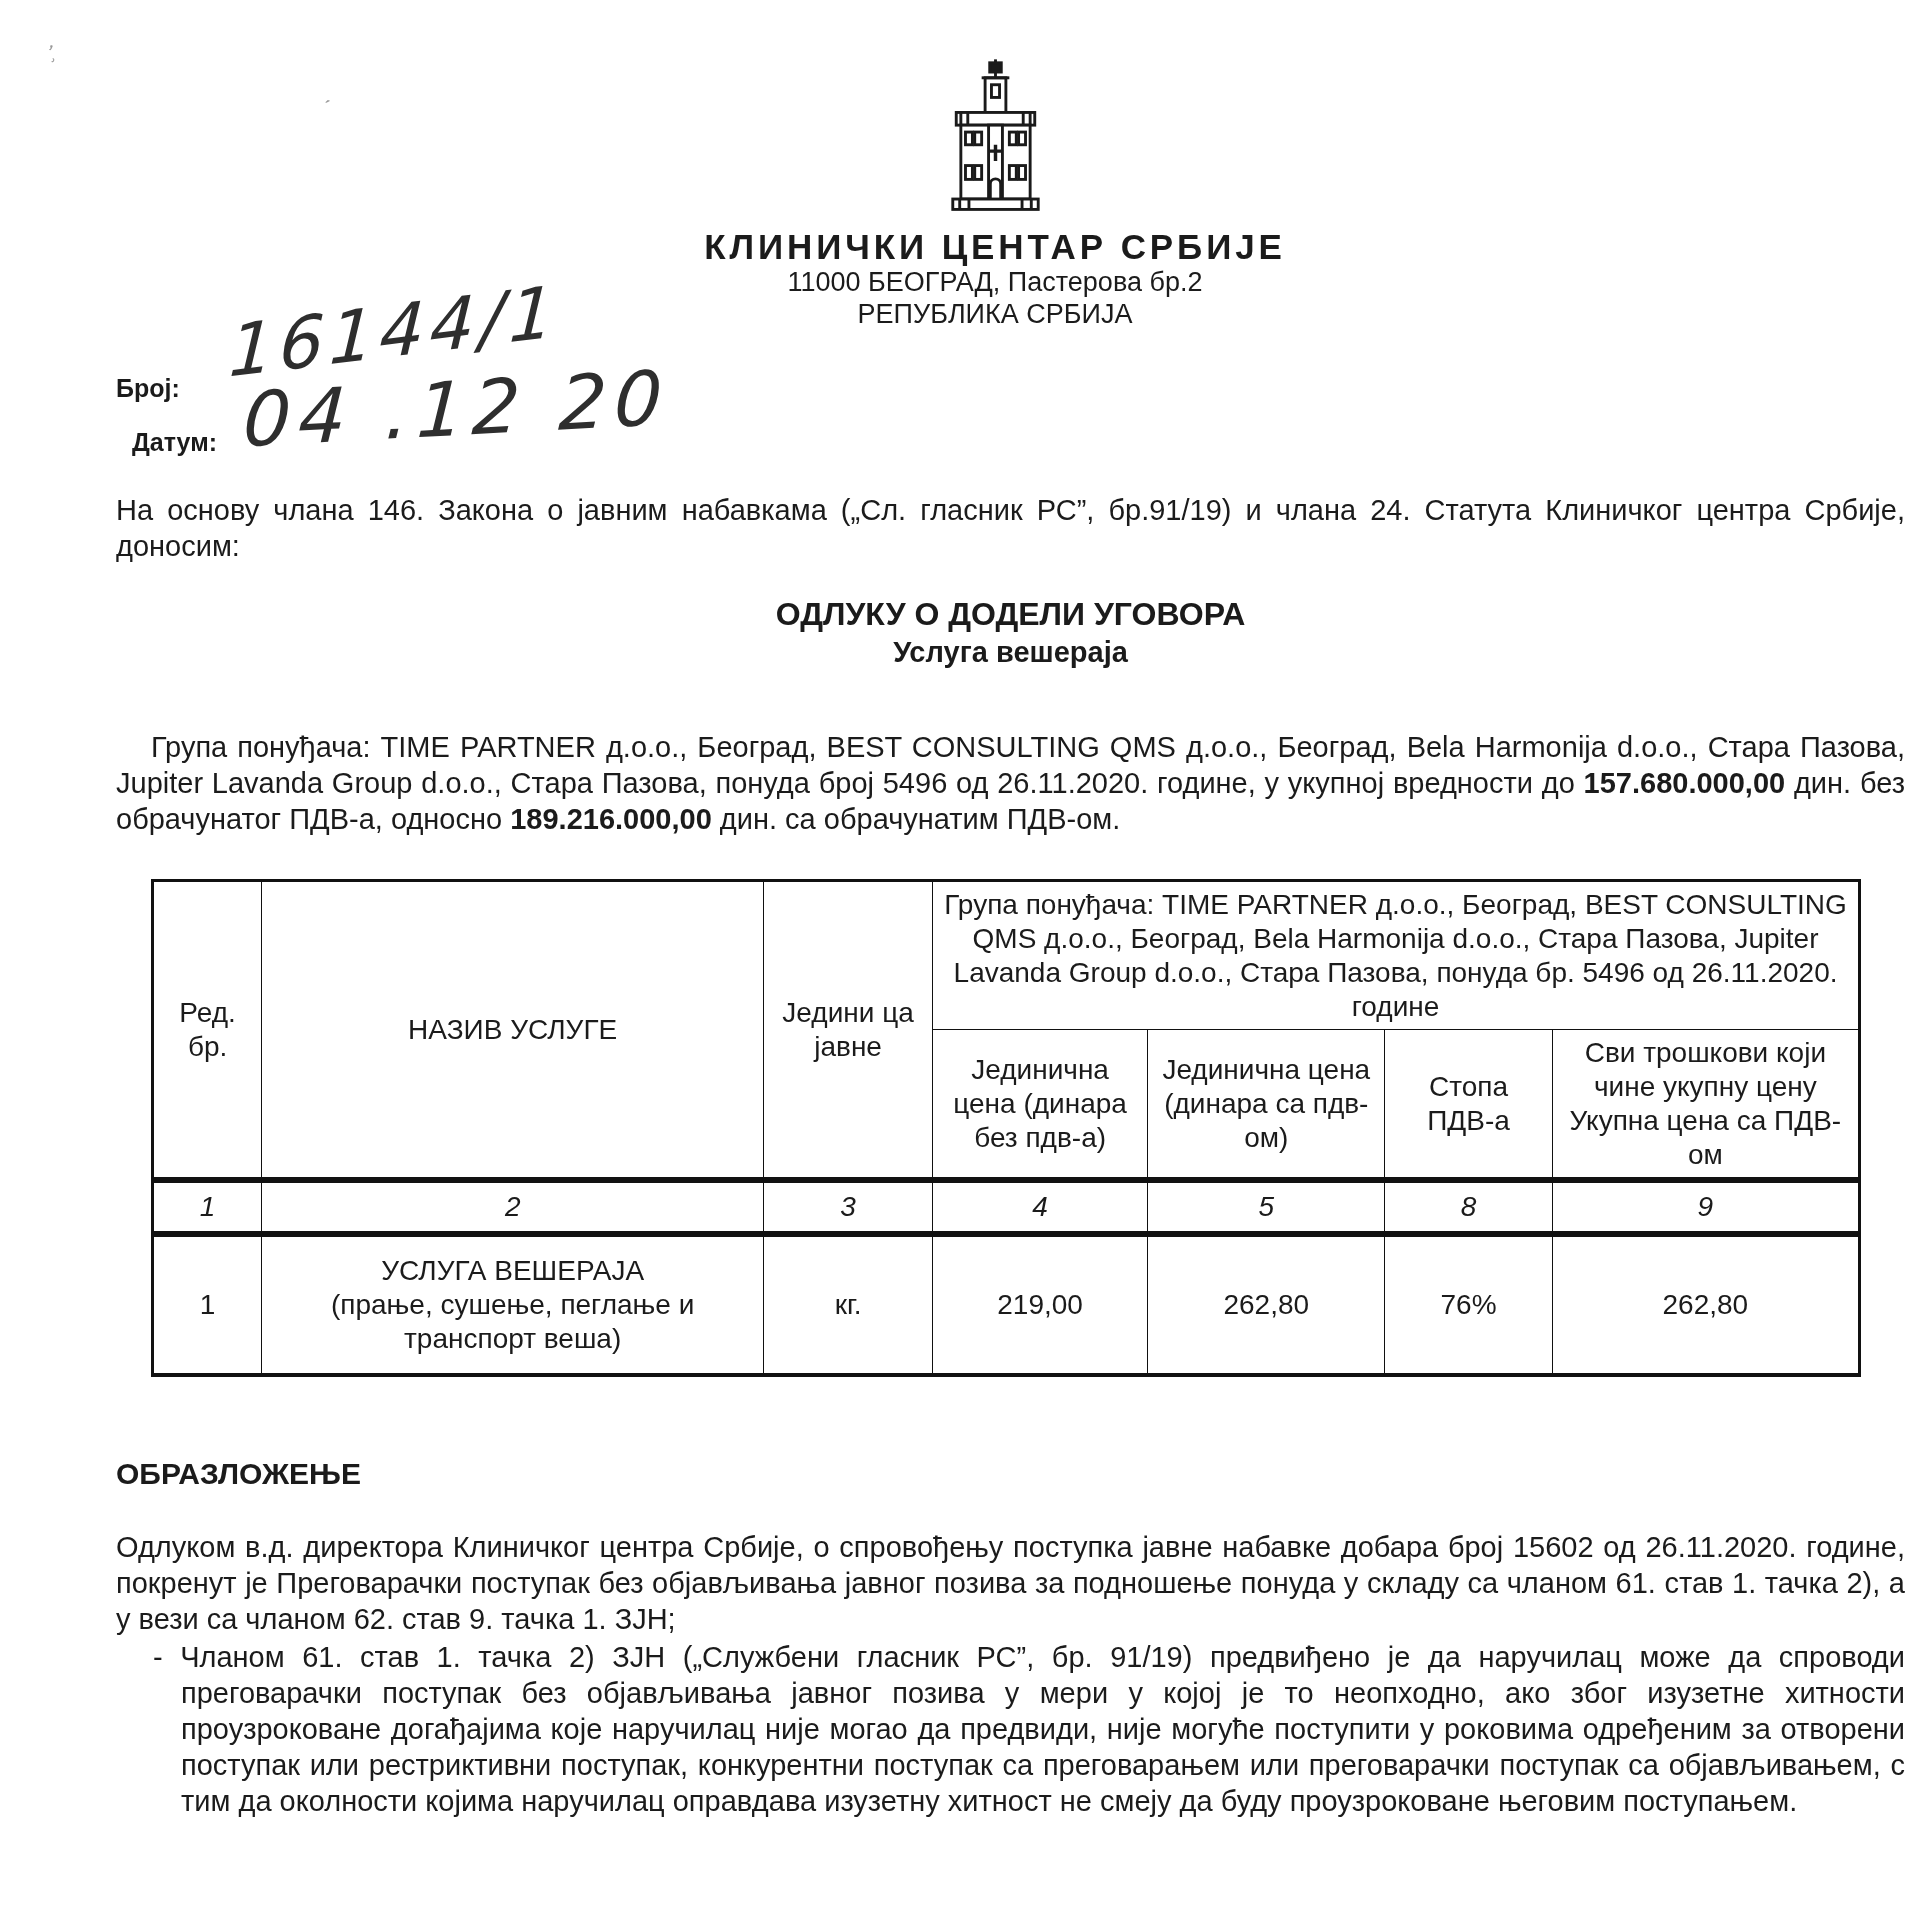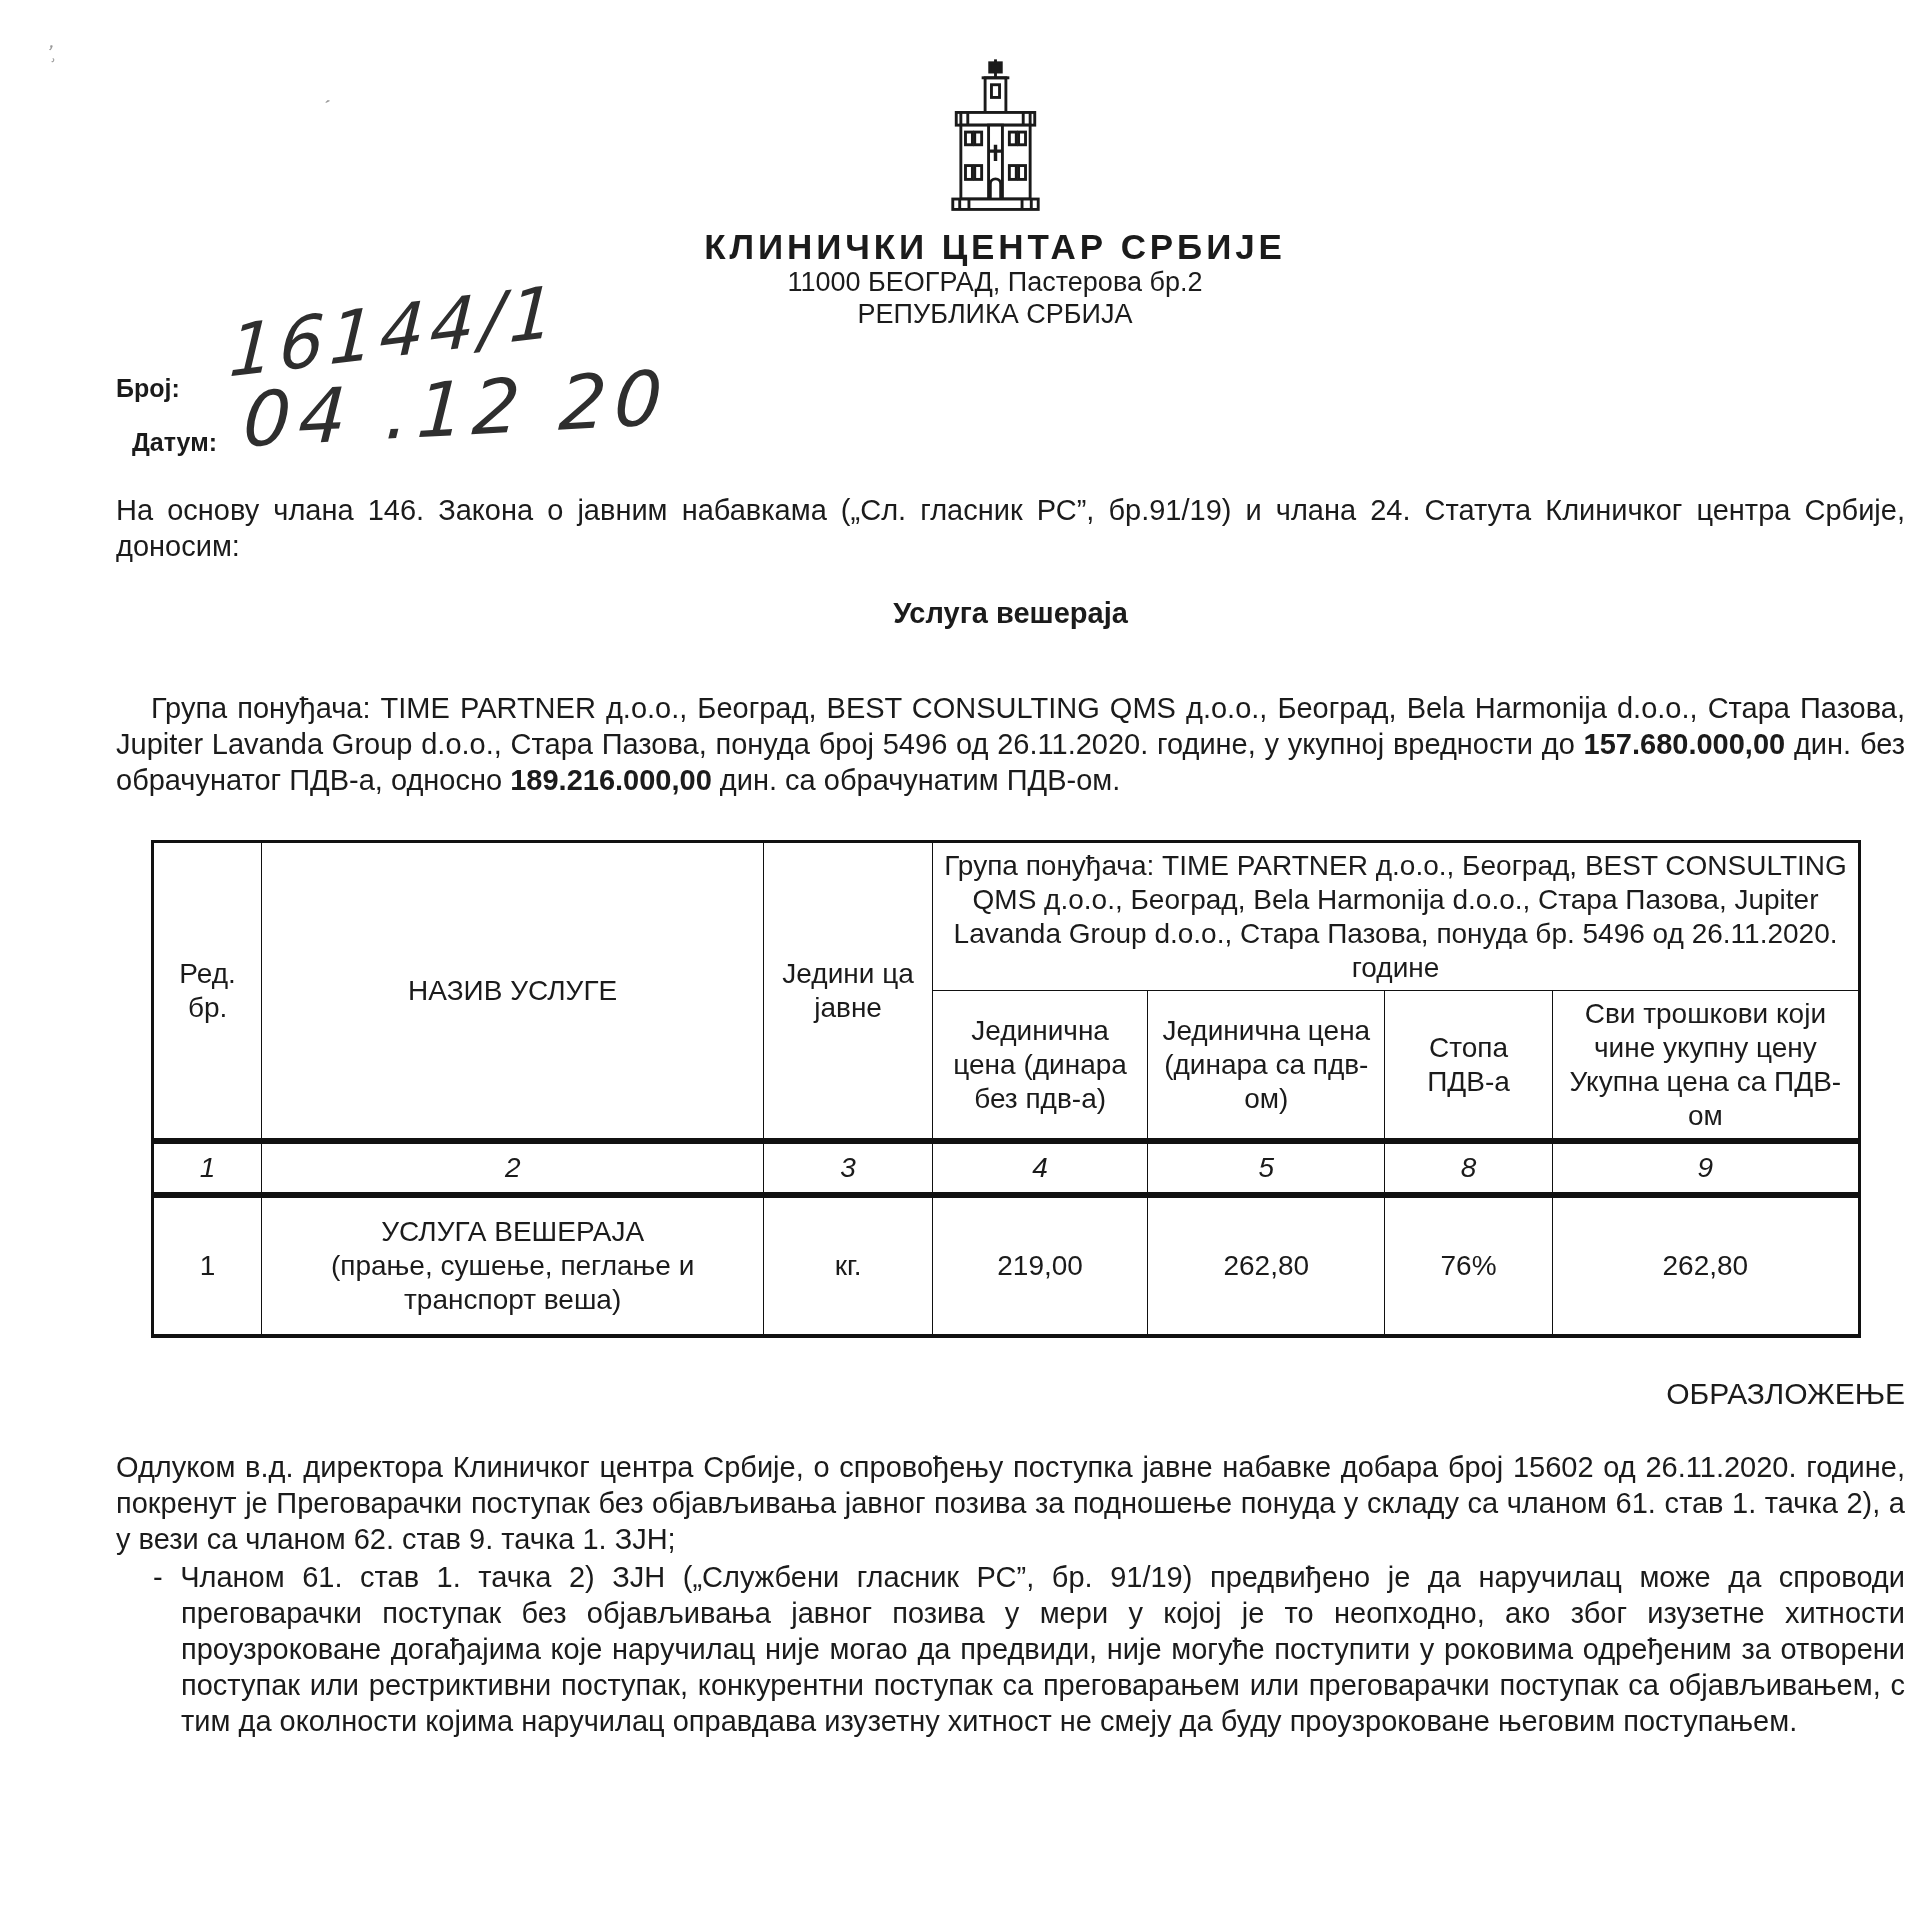--- a/index.html
+++ b/index.html
@@ -72,21 +72,21 @@
   table.offer { border: 3.5px solid #111; }
   col.c1 {width:6.4%;} col.c2 {width:29.4%;} col.c3 {width:9.9%;}
   col.c4 {width:12.6%;} col.c5 {width:13.9%;} col.c6 {width:9.8%;} col.c7 {width:18%;}
   tr.numrow td { border-top:6.2px solid #111; border-bottom:6.2px solid #111; font-style:italic; height:37px; }
   tr.datarow td { padding-top:17.3px; padding-bottom:17.3px; border-bottom:4.6px solid #111; }
   td.name-cell { text-align:left; }
   .group-head { padding-top:11.6px; padding-bottom:11.6px; }
   .sub-head { padding-top:11.6px; padding-bottom:11.6px; }
 
   
-  .expl-heading { margin-top:38px; text-align:right; font-weight:normal; font-size:30px; }
+  .expl-heading { margin-top:79px; text-align:left; font-weight:bold; font-size:30px; }
   .expl-para { margin-top:37px; }
   .bullets { margin-top:1.5px; }
   .bullet { text-align:justify; padding-left:65px; text-indent:-28px; }
 </style>
 </head>
 <body>
 
 <div class="page">
 
   <span class="smudge smudge1">ʼ˒</span>
@@ -145,20 +145,21 @@
     <div class="meta">
       <span class="meta-label broj">Број:</span>
       <span class="hand hand-broj">16144/1</span>
       <span class="meta-label datum">Датум:</span>
       <span class="hand hand-datum">04 .12 20</span>
     </div>
 
     <div class="para intro">На основу члана 146. Закона о јавним набавкама („Сл. гласник РС”, бр.91/19) и члана 24. Статута Клиничког центра Србије, доносим:</div>
 
     <div class="title-block">
+      <div class="title-main">ОДЛУКУ О ДОДЕЛИ УГОВОРА</div>
       <div class="title-sub">Услуга вешераја</div>
     </div>
 
     <div class="para award">
       <span>Група понуђача: TIME PARTNER д.о.о., Београд, BEST CONSULTING QMS д.о.о., Београд, Bela Harmonija d.o.o., Стара Пазова, Jupiter Lavanda Group d.o.o., Стара Пазова, понуда број 5496 од 26.11.2020. године, у укупној вредности до </span><span class="b">157.680.000,00</span><span> дин. без обрачунатог ПДВ-а, односно </span><span class="b">189.216.000,00</span><span> дин. са обрачунатим ПДВ-ом.</span>
     </div>
 
     <table class="offer">
       <colgroup>
         <col class="c1">

